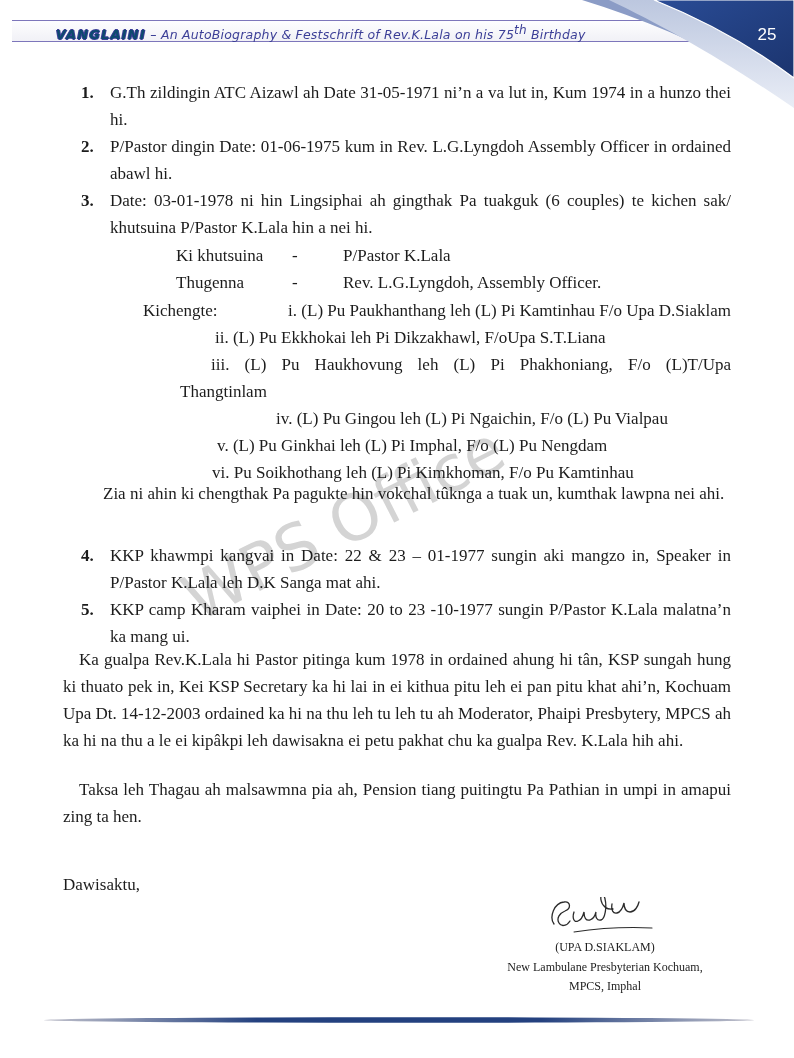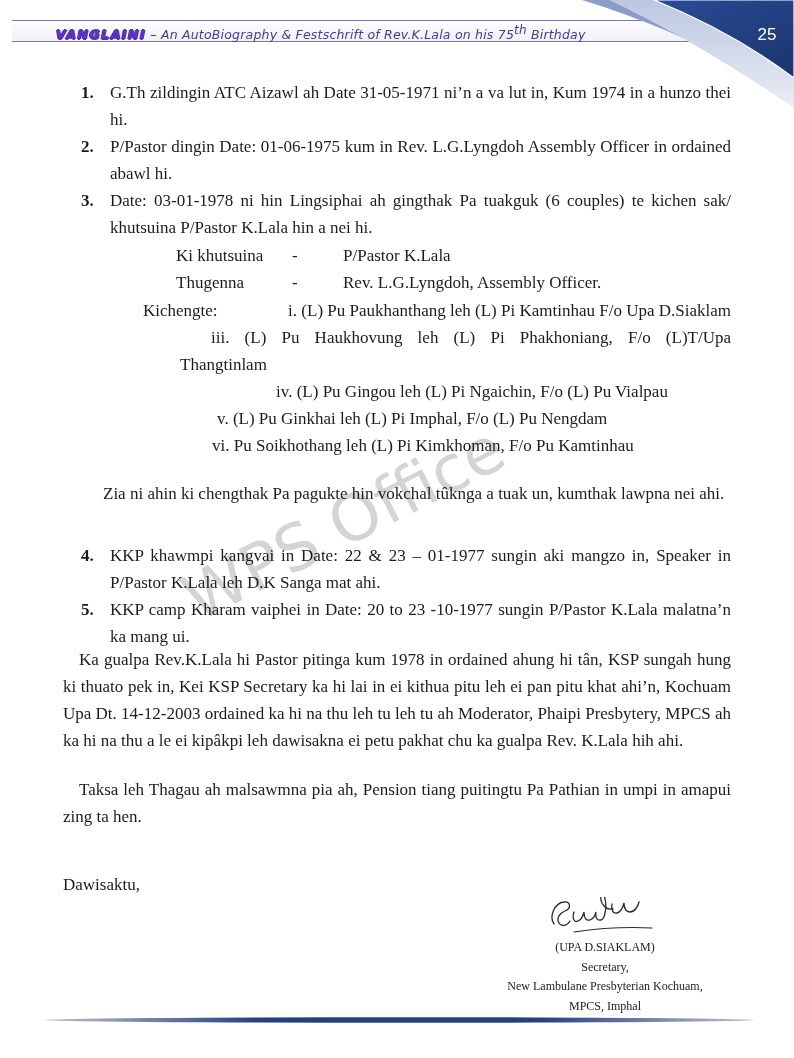--- a/index.html
+++ b/index.html
@@ -10,21 +10,21 @@
     color:#1c1c1c;
   }
   
   .hdr-band{position:absolute;left:12px;top:21px;width:690px;height:20px;
     background:linear-gradient(#fdfdff,#f1f1f6);z-index:2;}
   .hdr-rule-top{position:absolute;left:12px;top:20px;width:668px;height:1px;background:#7d76bb;z-index:3;}
   .hdr-rule-bot{position:absolute;left:12px;top:41px;width:690px;height:1px;background:#7d76bb;z-index:3;}
   .hdr-text{position:absolute;left:56px;top:23px;z-index:4;white-space:nowrap;
     font-family:"DejaVu Sans","Liberation Sans",sans-serif;font-style:italic;
     font-size:12.5px;color:#3c3f97;letter-spacing:.2px;}
-  .hdr-brand{font-weight:bold;letter-spacing:1.5px;color:#6d28d9;
+  .hdr-brand{font-weight:bold;letter-spacing:1.5px;color:#0c4a6e;
     text-shadow:-1px 0 #3c3f97,1px 0 #3c3f97,0 -1px #3c3f97,0 1px #3c3f97;}
   .hdr-sup{font-size:12px;vertical-align:super;}
   .corner{position:absolute;right:0;top:0;width:240px;height:118px;z-index:5;}
   .pageno{font-family:"Liberation Sans","DejaVu Sans",sans-serif;font-size:17px;fill:#ffffff;}
   
   .watermark{position:absolute;left:188px;top:566px;z-index:1;
     font-family:"DejaVu Sans","Liberation Sans",sans-serif;
     font-size:64px;color:#9a9a9a;opacity:.42;white-space:nowrap;
     transform:rotate(-27deg);transform-origin:0 50%;}
   
@@ -106,20 +106,21 @@
     <span class="dash">-</span>
     <span class="val">Rev. L.G.Lyngdoh, Assembly Officer.</span>
   </div>
 </div>
 
 <div class="blk" style="top:297px">
   <div class="cl1">
     <span class="kich">Kichengte:</span>
     <span>i. (L) Pu Paukhanthang leh (L) Pi Kamtinhau F/o Upa D.Siaklam</span>
   </div>
+  <div class="cl2">ii. (L) Pu Ekkhokai leh Pi Dikzakhawl, F/oUpa S.T.Liana</div>
   <div class="cl3">iii. (L) Pu Haukhovung leh (L) Pi Phakhoniang, F/o (L)T/Upa</div>
   <div class="cl4">Thangtinlam</div>
   <div class="cl5">iv. (L) Pu Gingou leh (L) Pi Ngaichin, F/o (L) Pu Vialpau</div>
   <div class="cl6">v. (L) Pu Ginkhai leh (L) Pi Imphal, F/o (L) Pu Nengdam</div>
   <div class="cl7">vi. Pu Soikhothang leh (L) Pi Kimkhoman, F/o Pu Kamtinhau</div>
 </div>
 
 <div class="blk para ind40" style="top:480px">Zia ni ahin ki chengthak Pa pagukte hin vokchal tûknga a tuak un, kumthak lawpna nei ahi.</div>
 
 <div class="blk" style="top:542px">
@@ -136,21 +137,20 @@
 <div class="blk para ind16" style="top:646px">Ka gualpa Rev.K.Lala hi Pastor pitinga kum 1978 in ordained ahung hi tân, KSP sungah hung ki thuato pek in, Kei KSP Secretary ka hi lai in ei kithua pitu leh ei pan pitu khat ahi’n, Kochuam Upa Dt. 14-12-2003 ordained ka hi na thu leh tu leh tu ah Moderator, Phaipi Presbytery, MPCS ah ka hi na thu a le ei kipâkpi leh dawisakna ei petu pakhat chu ka gualpa Rev. K.Lala hih ahi.</div>
 <div class="blk para ind16" style="top:776px">Taksa leh Thagau ah malsawmna pia ah, Pension tiang puitingtu Pa Pathian in umpi in amapui zing ta hen.</div>
 <div class="blk" style="top:871px">Dawisaktu,</div>
 
 <div class="sig">
   <svg width="118" height="40" viewBox="0 0 118 40">
     <path d="M8,27 C3,20 8,6 18,5 c6,-1 8,6 1,9 c-5,2 -9,7 -6,12 c2,4 8,3 11,-2 m4,-9 c-2,6 0,11 4,9 c3,-1 5,-5 6,-9 c0,6 2,9 6,8 c3,-1 5,-4 6,-8 c-1,5 1,9 5,8 c4,-1 6,-13 4,-21 c-1,-6 -5,-4 -4,1 c1,6 6,10 12,9 m-1,-5 c-1,6 1,10 5,9 c4,-1 6,-6 7,-10 c0,5 2,9 6,9 c5,0 8,-6 9,-10" fill="none" stroke="#2b2b2b" stroke-width="1.3" stroke-linecap="round"></path>
     <path d="M28,35 C55,31 85,30 106,31" fill="none" stroke="#2b2b2b" stroke-width="1.1" stroke-linecap="round"></path>
   </svg>
   <div>(UPA D.SIAKLAM)</div>
-  <div>Secretary,</div>
   <div>New Lambulane Presbyterian Kochuam,</div>
   <div>MPCS, Imphal</div>
 </div>
 
 <svg class="botbar" width="714" height="10">
   <defs>
     <linearGradient id="barg" x1="0" y1="0" x2="1" y2="0">
       <stop offset="0" stop-color="#c2c2cc"></stop>
       <stop offset="0.3" stop-color="#24417f"></stop>
       <stop offset="0.7" stop-color="#24417f"></stop>

